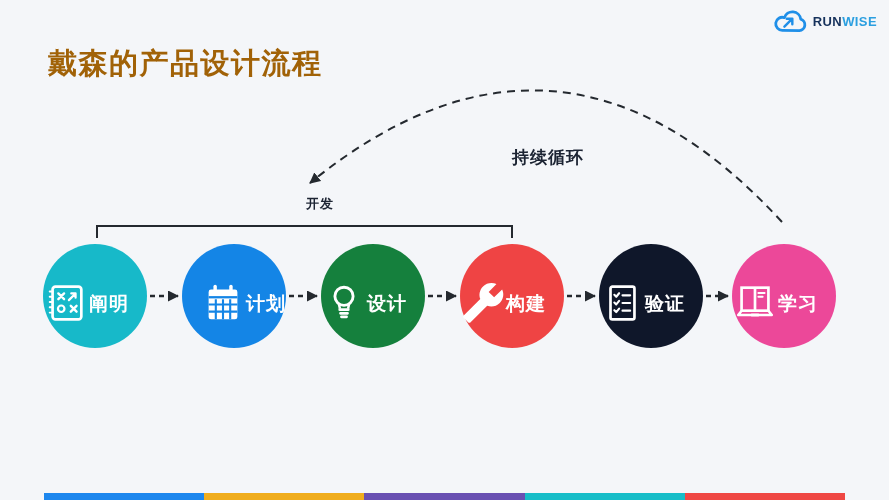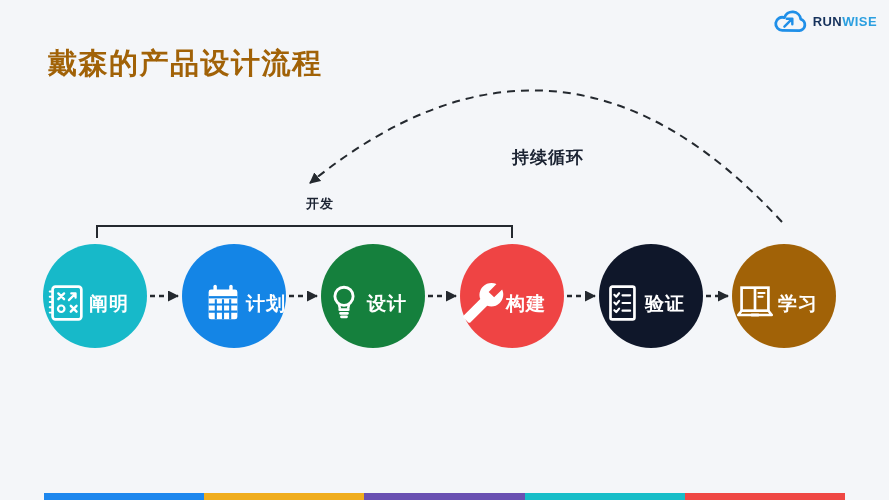--- a/index.html
+++ b/index.html
@@ -118,21 +118,21 @@
     <path d="M16 15.5 L18 17.5 L21 13.8" fill="none" stroke="#fff" stroke-width="2.2" stroke-linecap="round" stroke-linejoin="round"></path>
     <path d="M24.5 16 h8" stroke="#fff" stroke-width="2.2" stroke-linecap="round"></path>
     <path d="M16 23.5 L18 25.5 L21 21.8" fill="none" stroke="#fff" stroke-width="2.2" stroke-linecap="round" stroke-linejoin="round"></path>
     <path d="M24.5 24 h8" stroke="#fff" stroke-width="2.2" stroke-linecap="round"></path>
     <path d="M16 31.5 L18 33.5 L21 29.8" fill="none" stroke="#fff" stroke-width="2.2" stroke-linecap="round" stroke-linejoin="round"></path>
     <path d="M24.5 32 h8" stroke="#fff" stroke-width="2.2" stroke-linecap="round"></path>
   </svg>
   <div class="step-label">验证</div>
 </div>
 
-<div class="step s6" style="background-color: #a16207; --c: #0E8DF1;">
+<div class="step s6" style="background-color: #ec4899; --c: #0E8DF1;">
   <svg width="46" height="46" viewBox="0 0 48 48">
     <rect x="10" y="8" width="28" height="24" fill="none" stroke="#fff" stroke-width="2.8"></rect>
     <path d="M24 8 V32" stroke="#fff" stroke-width="2.8"></path>
     <path d="M27.5 13.5 h6.5 M27.5 17.5 h4.5" stroke="#fff" stroke-width="2" stroke-linecap="round"></path>
     <path d="M10 32 L6.5 36.5 H41.5 L38 32" fill="none" stroke="#fff" stroke-width="2.6" stroke-linejoin="round"></path>
     <rect x="20" y="35" width="8" height="3" fill="#fff"></rect>
   </svg>
   <div class="step-label">学习</div>
 </div>
 

